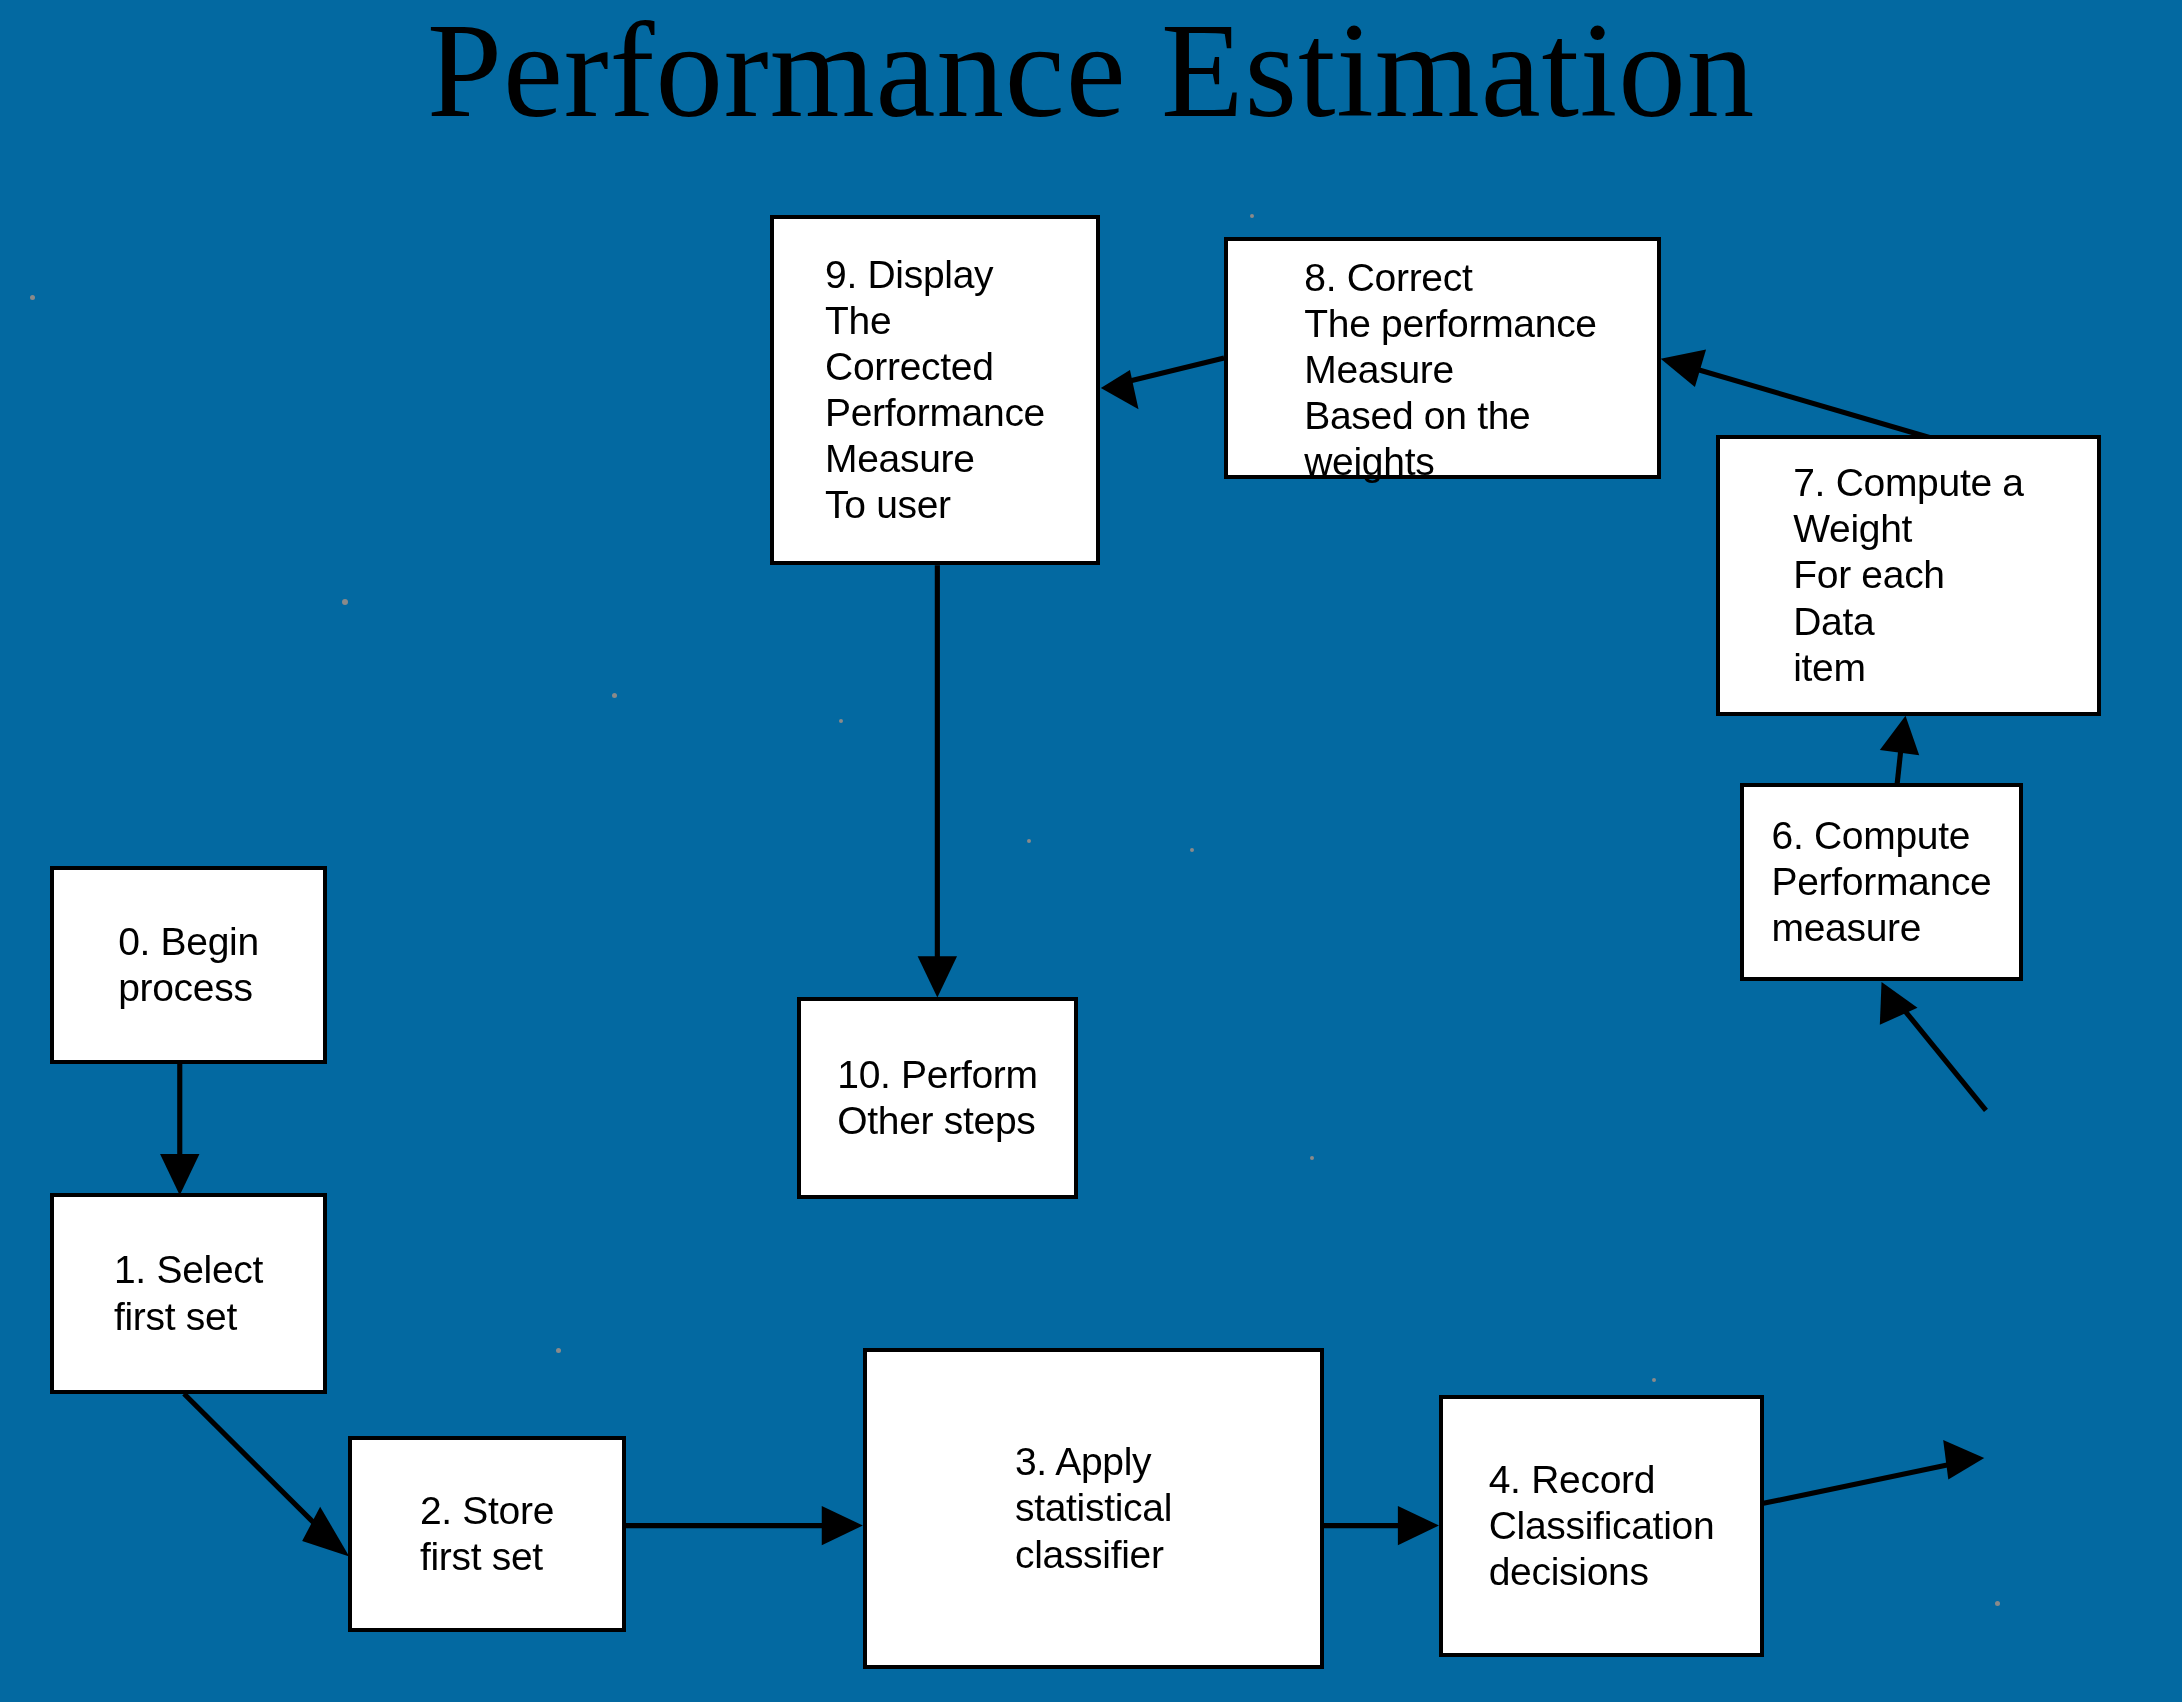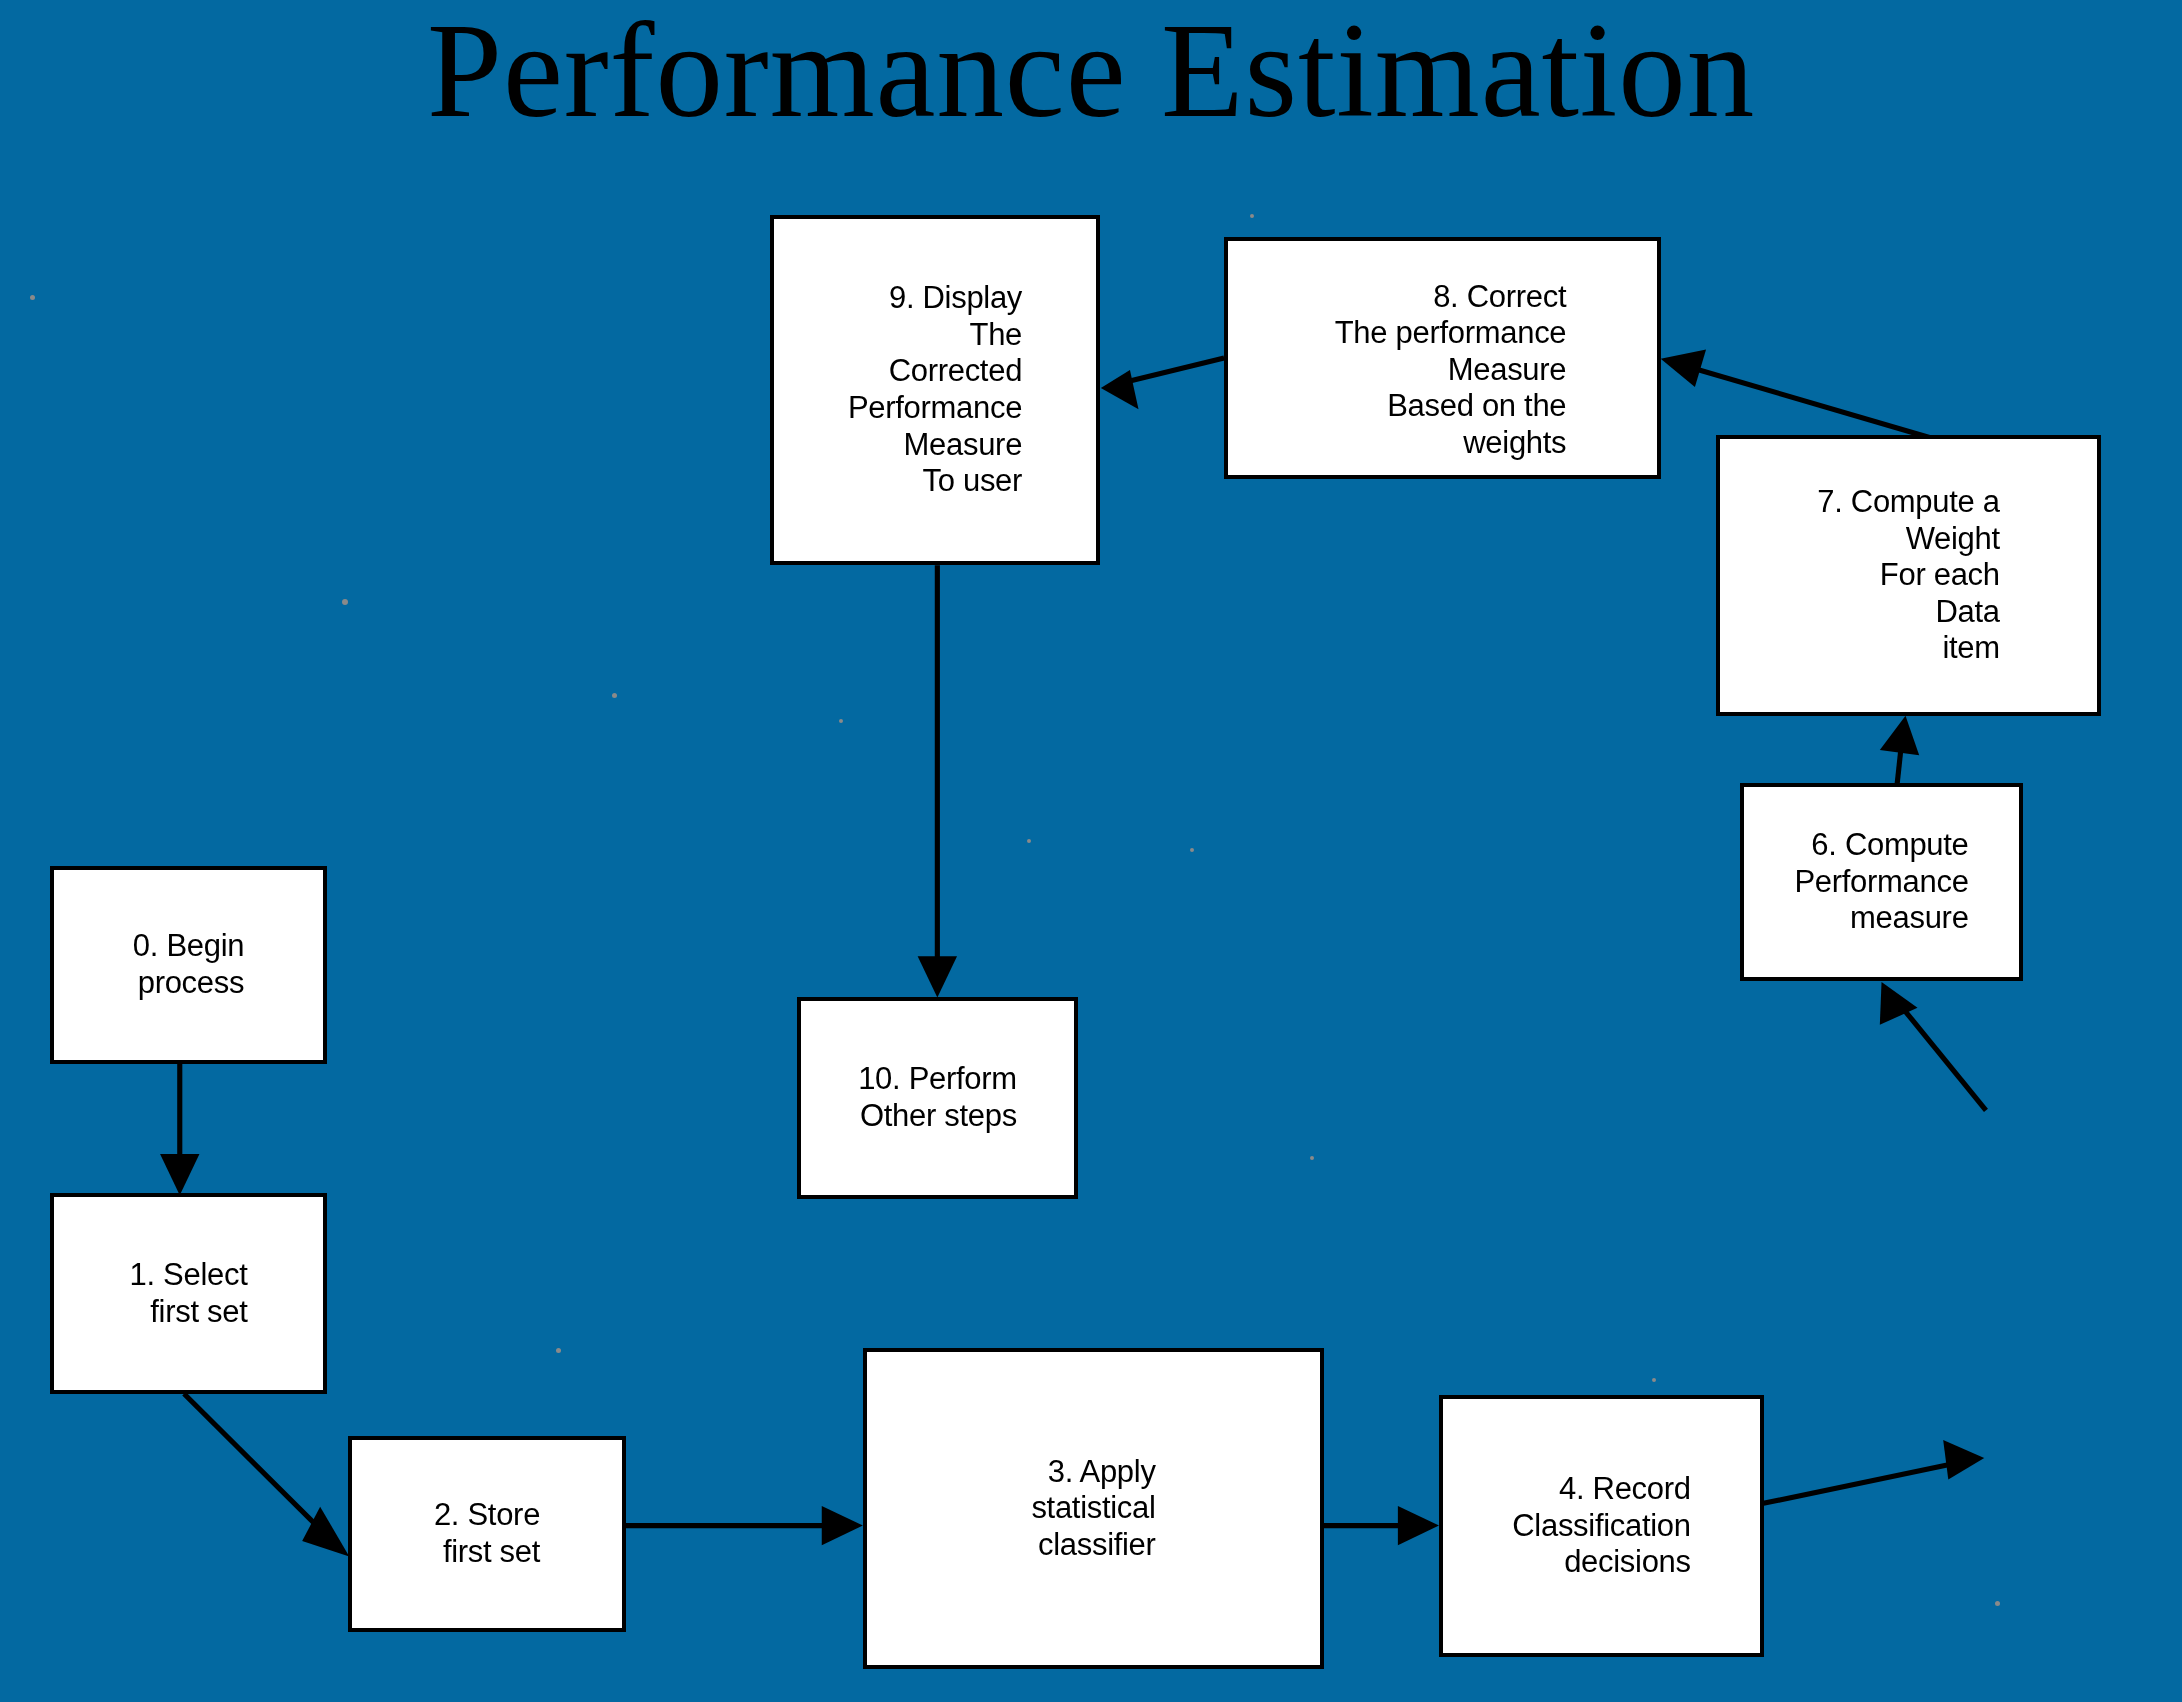--- a/index.html
+++ b/index.html
@@ -33,24 +33,24 @@
     border: 4.3px solid #000000;
     background: #ffffff;
     box-sizing: border-box;
     display: flex;
     align-items: center;
     justify-content: center;
     z-index: 3;
   }
   .node .label {
     font-family: "Liberation Sans", sans-serif;
-    font-size: 31px;
+    font-size: 39px;
     line-height: 1.18;
     color: #000000;
-    text-align: right;
+    text-align: left;
     white-space: pre-line;
     letter-spacing: -0.3px;
   }
   .node.overflow {
     overflow: visible;
     padding-left: 16px;
   }
   .node.overflow .label {
     position: relative;
     top: 12px;

